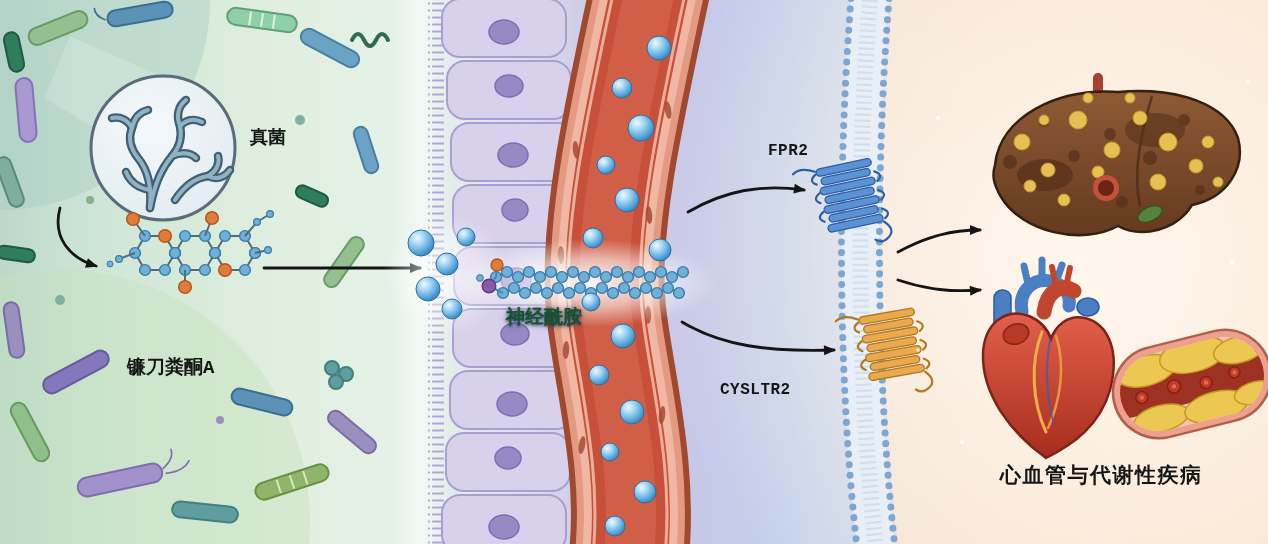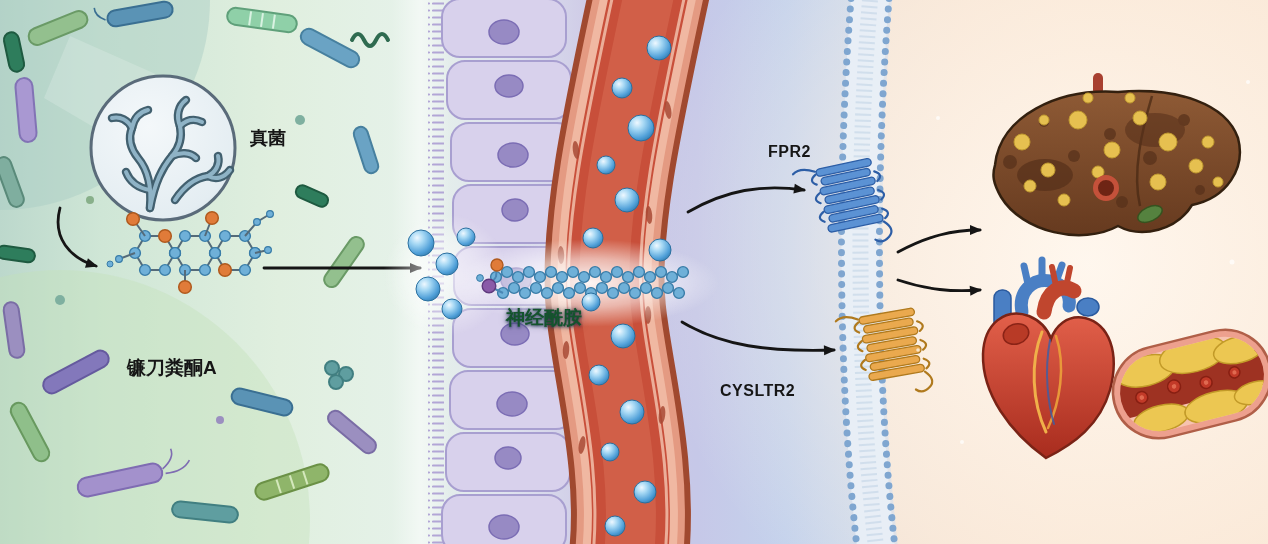--- a/index.html
+++ b/index.html
@@ -1,16 +1,16 @@
 <!DOCTYPE html>
 <html><head>
 <meta charset="utf-8">
 <style>
   html,body{margin:0;padding:0;background:#ffffff;}
-  .stage{position:relative;width:1268px;height:544px;overflow:hidden;font-family:Liberation Sans, sans-serif;}
+  .stage{position:relative;width:1268px;height:544px;overflow:hidden;font-family:Liberation Mono, monospace;}
   .stage svg{position:absolute;left:0;top:0;}
   .lbl{position:absolute;font-weight:700;color:#161616;white-space:nowrap;line-height:1.1;}
   .lbl-fungus{left:250px;top:129px;font-size:18px;}
   .lbl-compound{left:127px;top:323px;font-size:19px;margin-top:35px;}
   .lbl-ceramide{left:506px;top:308px;font-size:19px;color:#14532d;
      text-shadow:0 1px 3px rgba(30,50,80,.9),0 0 7px rgba(30,50,80,.55);}
   .lbl-fpr2{left:736px;top:143px;font-size:16px;letter-spacing:.5px;margin-left:32px;}
   .lbl-cysltr2{left:720px;top:382px;font-size:16px;letter-spacing:.5px;}
   .lbl-outcome{left:1000px;top:465px;font-size:21px;letter-spacing:1.5px;}
 </style>
@@ -439,13 +439,14 @@
     <circle cx="1248" cy="82" r="2"></circle>
         <circle cx="918" cy="350" r="1.8"></circle>
   </g>
 </svg>
 
 <div class="lbl lbl-fungus">真菌</div>
 <div class="lbl lbl-compound">镰刀粪酮A</div>
 <div class="lbl lbl-ceramide">神经酰胺</div>
 <div class="lbl lbl-fpr2">FPR2</div>
 <div class="lbl lbl-cysltr2">CYSLTR2</div>
+<div class="lbl lbl-outcome">心血管与代谢性疾病</div>
 </div>
 
 </body></html>

